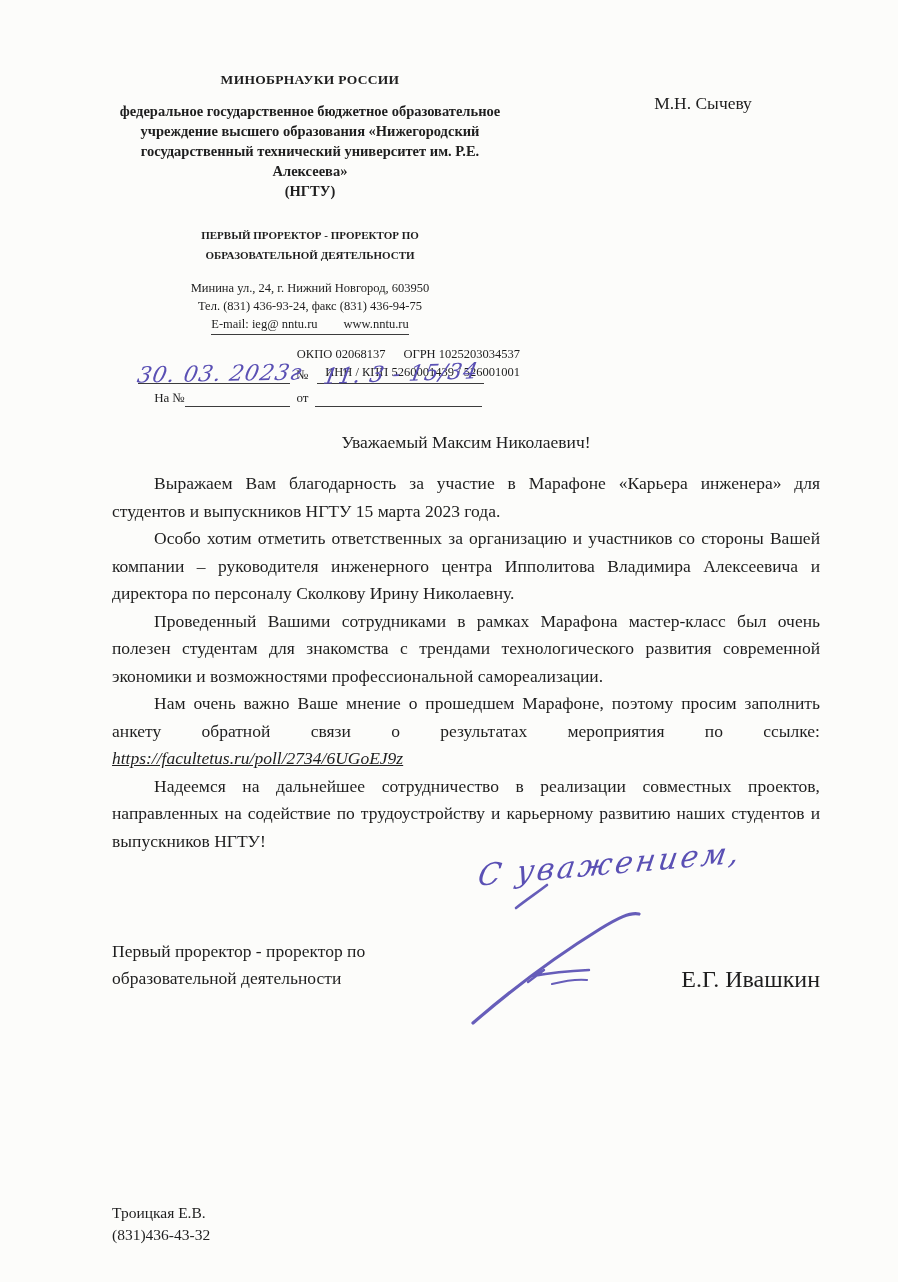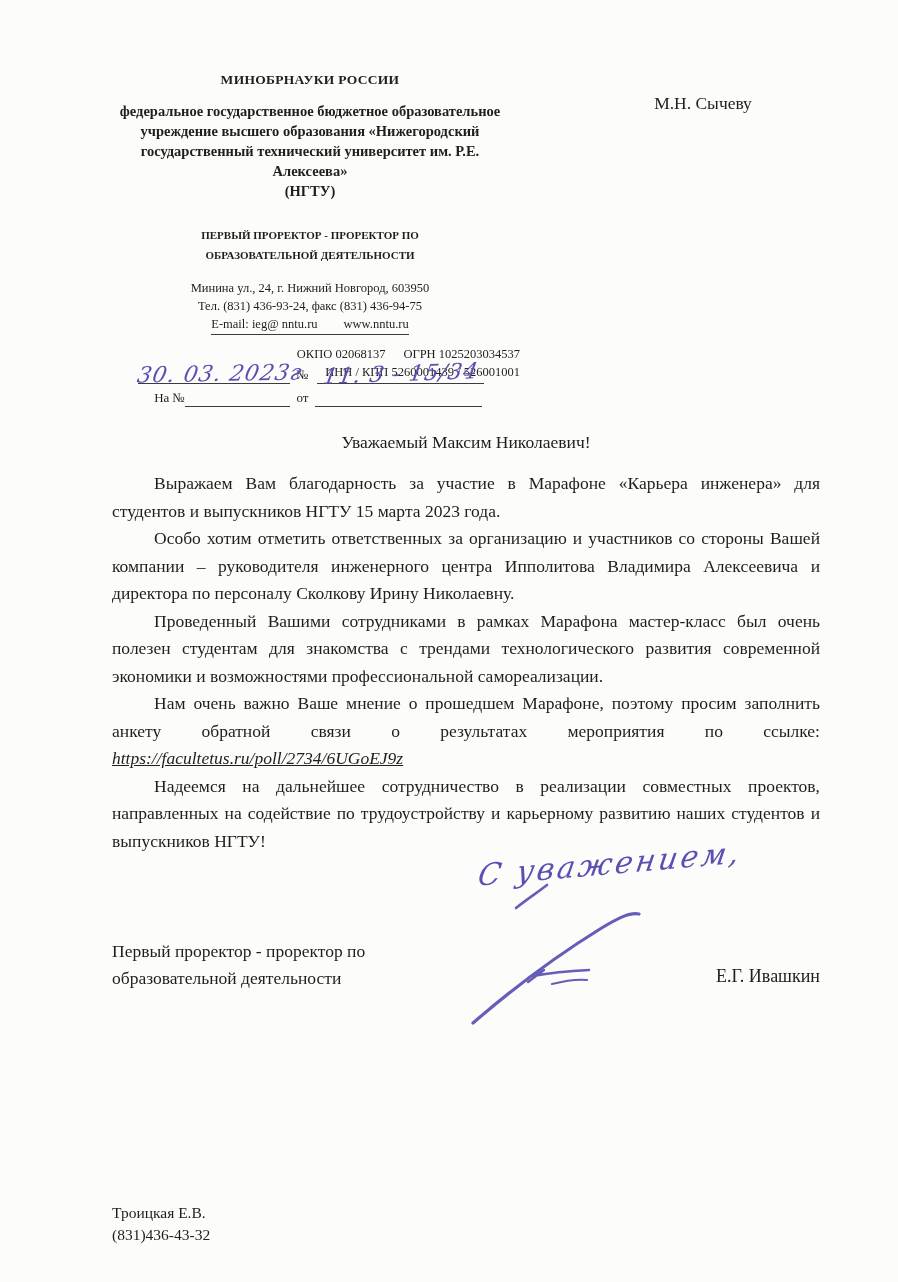--- a/index.html
+++ b/index.html
@@ -72,21 +72,21 @@
   .link{text-decoration:underline;font-style:italic;}
 
   
   .hw-closing{
     position:absolute;left:478px;top:846px;
     font-size:30px;letter-spacing:3px;
     transform:rotate(-5deg) skewX(-14deg);
     white-space:nowrap;
   }
   .sig-title{position:absolute;left:112px;top:938px;width:330px;font-size:17.5px;line-height:27px;}
-  .sig-name{position:absolute;right:78px;top:966px;font-size:18px;margin-left:28px;}
+  .sig-name{position:absolute;right:78px;top:966px;font-size:24px;margin-left:28px;}
   .sig-svg{position:absolute;left:440px;top:883px;pointer-events:none;}
 
   
   .footer{position:absolute;left:112px;top:1202px;font-size:15.5px;line-height:22px;}
 </style>
 </head>
 <body>
 
 <div class="page">
 

